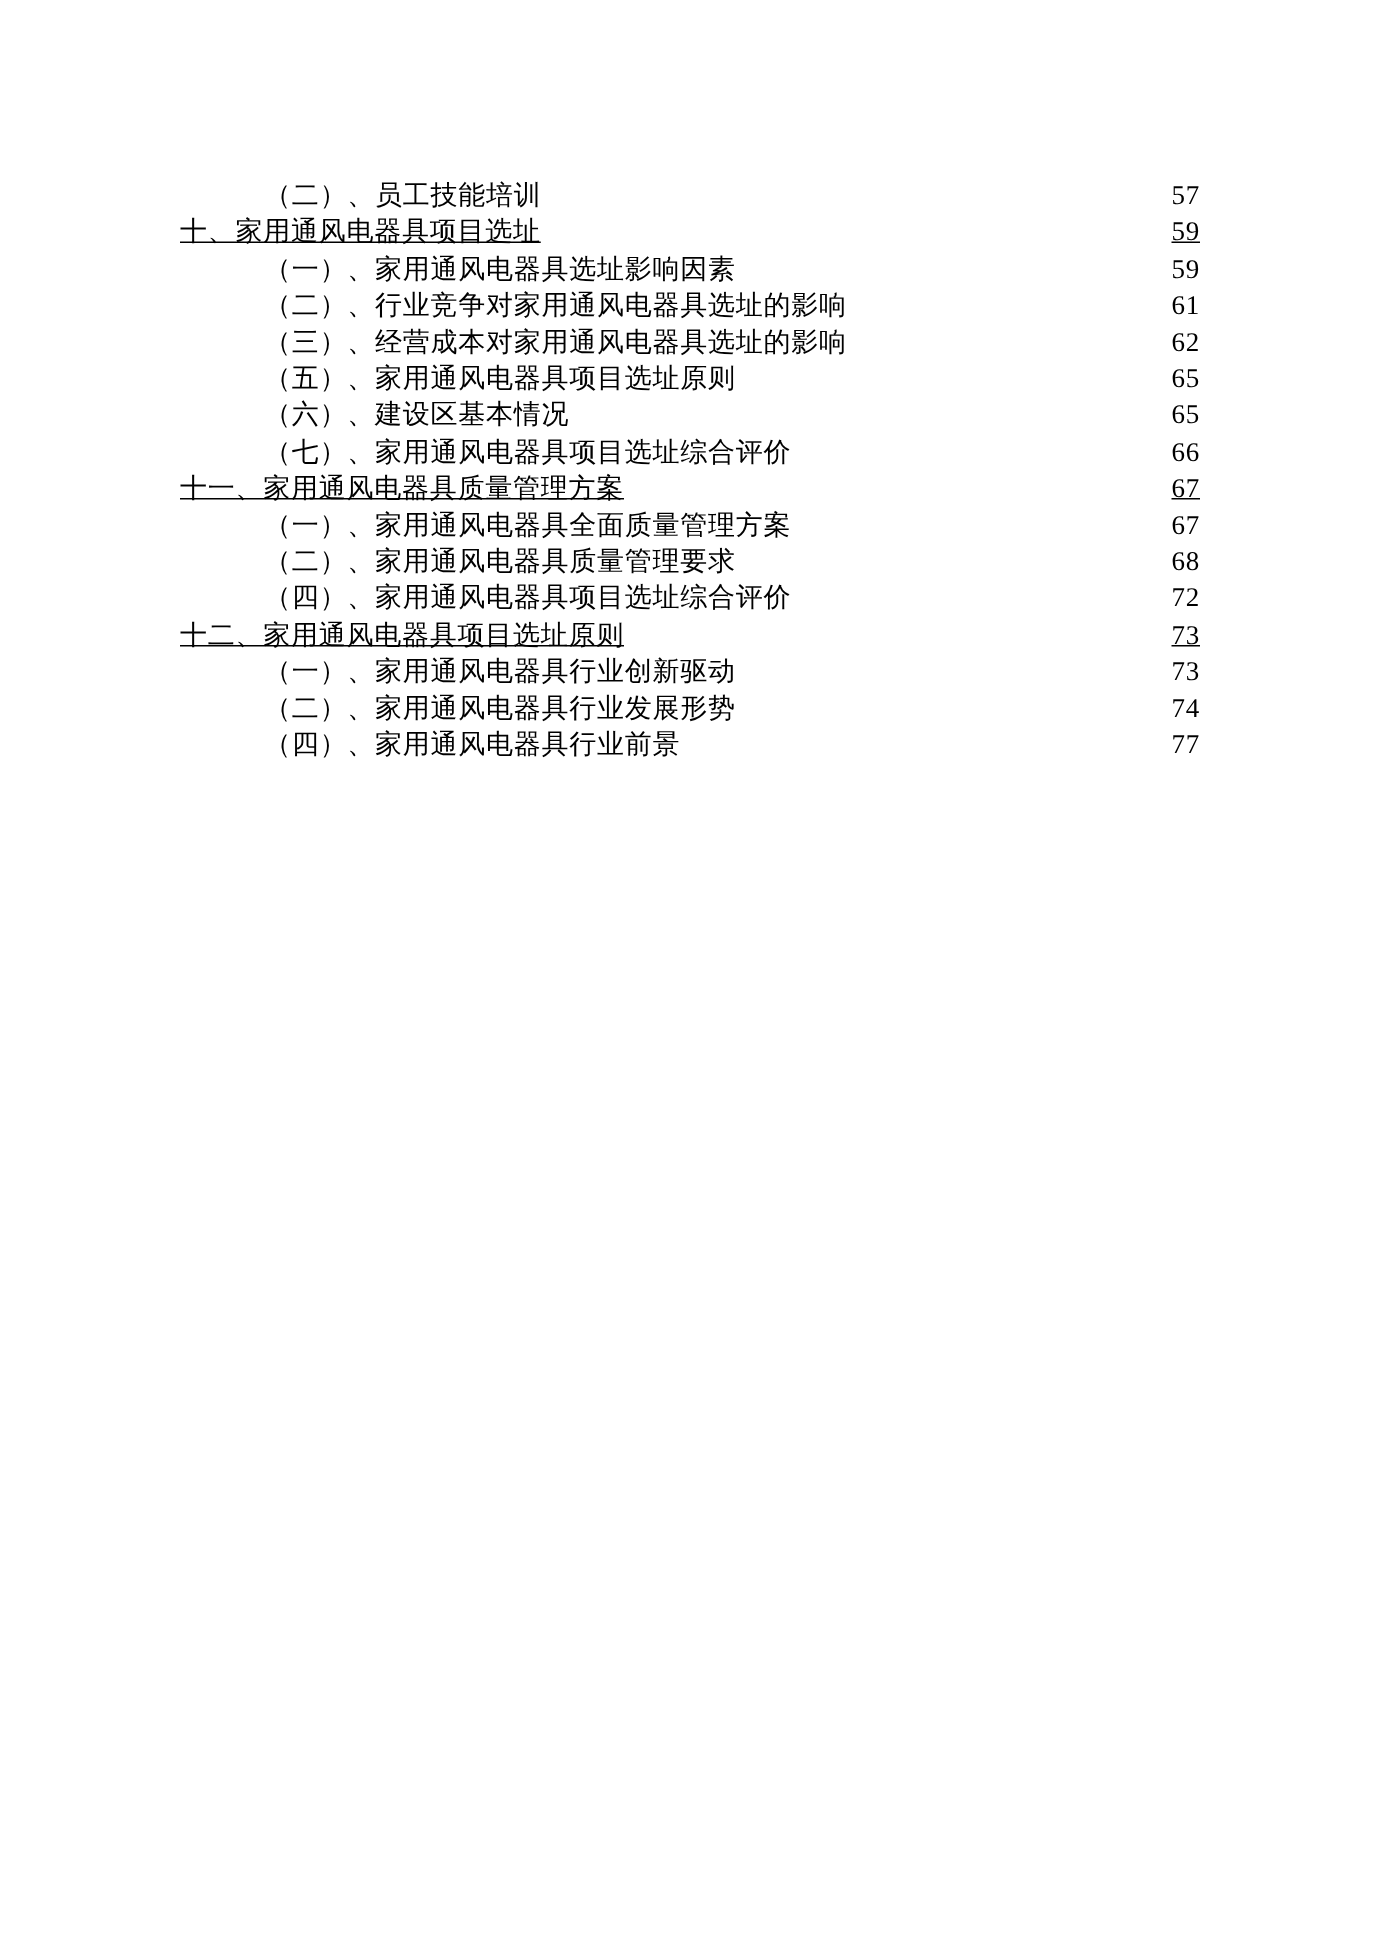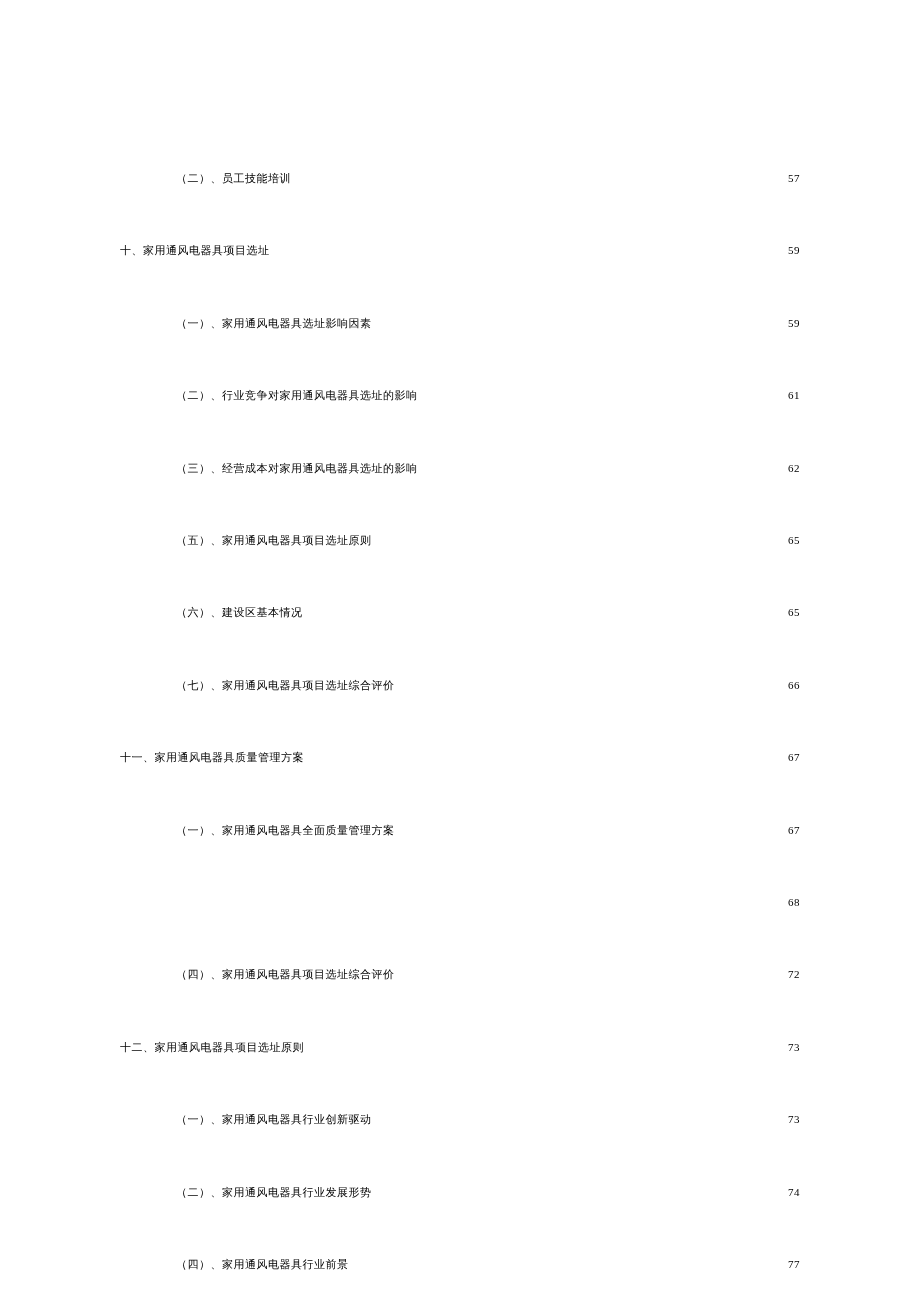--- a/index.html
+++ b/index.html
@@ -11,28 +11,28 @@
     font-family: "SimSun", "Songti SC", "STSong", serif;
     color: #000000;
   }
   .page {
     padding: 118px 120px 0 120px;
     box-sizing: border-box;
   }
   .toc-line {
     display: flex;
     align-items: flex-end;
-    font-size: 11px;
+    font-size: 18px;
     line-height: 24.4px;
     letter-spacing: 0.5px;
     white-space: nowrap;
-    margin-top: 48px;
   }
   .indent-1 {
     padding-left: 0px;
+    text-decoration: underline;
   }
   .indent-2 {
     padding-left: 56px;
   }
   .label {
     flex: 0 0 auto;
   }
   .leader {
     flex: 1 1 auto;
     overflow: hidden;
@@ -103,20 +103,21 @@
         <span class="label">十一、家用通风电器具质量管理方案</span>
         <span class="leader"></span>
         <span class="pageno">67</span>
       </div>
       <div class="toc-line indent-2">
         <span class="label">（一）、家用通风电器具全面质量管理方案</span>
         <span class="leader"></span>
         <span class="pageno">67</span>
       </div>
       <div class="toc-line indent-2">
+        <span class="label">（二）、家用通风电器具质量管理要求</span>
         <span class="leader"></span>
         <span class="pageno">68</span>
       </div>
       <div class="toc-line indent-2">
         <span class="label">（四）、家用通风电器具项目选址综合评价</span>
         <span class="leader"></span>
         <span class="pageno">72</span>
       </div>
       <div class="toc-line indent-1">
         <span class="label">十二、家用通风电器具项目选址原则</span>

